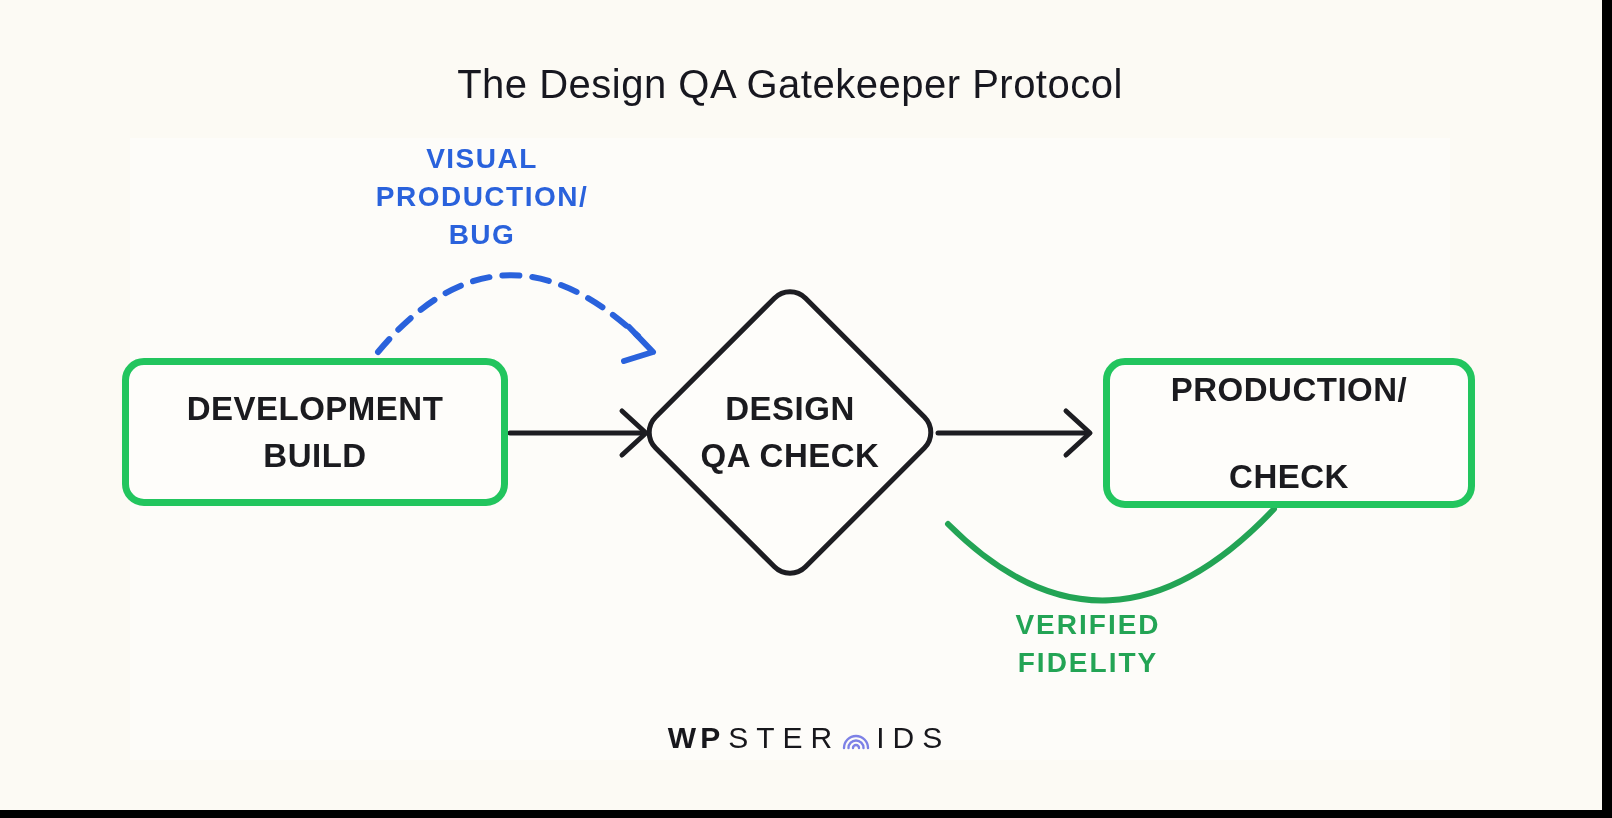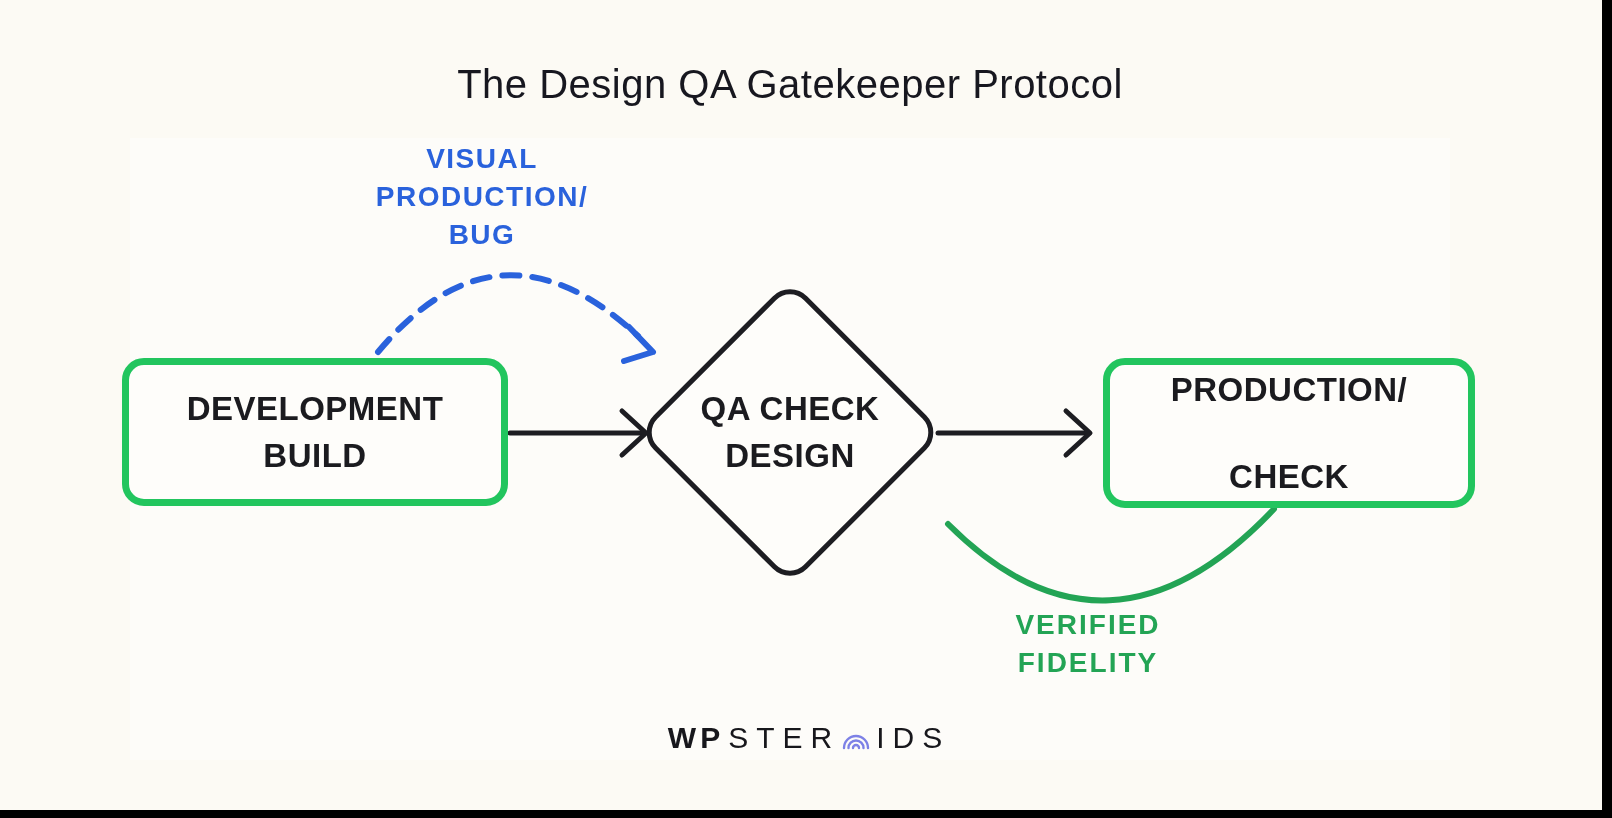--- a/index.html
+++ b/index.html
@@ -96,22 +96,22 @@
       <path d="M 948 524 Q 1108 684 1274 509" stroke-width="6"></path>
     </g>
   </svg>
 
   <div class="node node-development">
     <span>DEVELOPMENT</span>
     <span>BUILD</span>
   </div>
 
   <div class="node-qa-label">
+    <span>DESIGN</span>
     <span>QA CHECK</span>
-    <span>DESIGN</span>
   </div>
 
   <div class="node node-production">
     <span>PRODUCTION/</span>
     <span>CHECK</span>
   </div>
 
   <div class="edge-label label-regression">
     <span>VISUAL</span>
     <span>PRODUCTION/</span>

